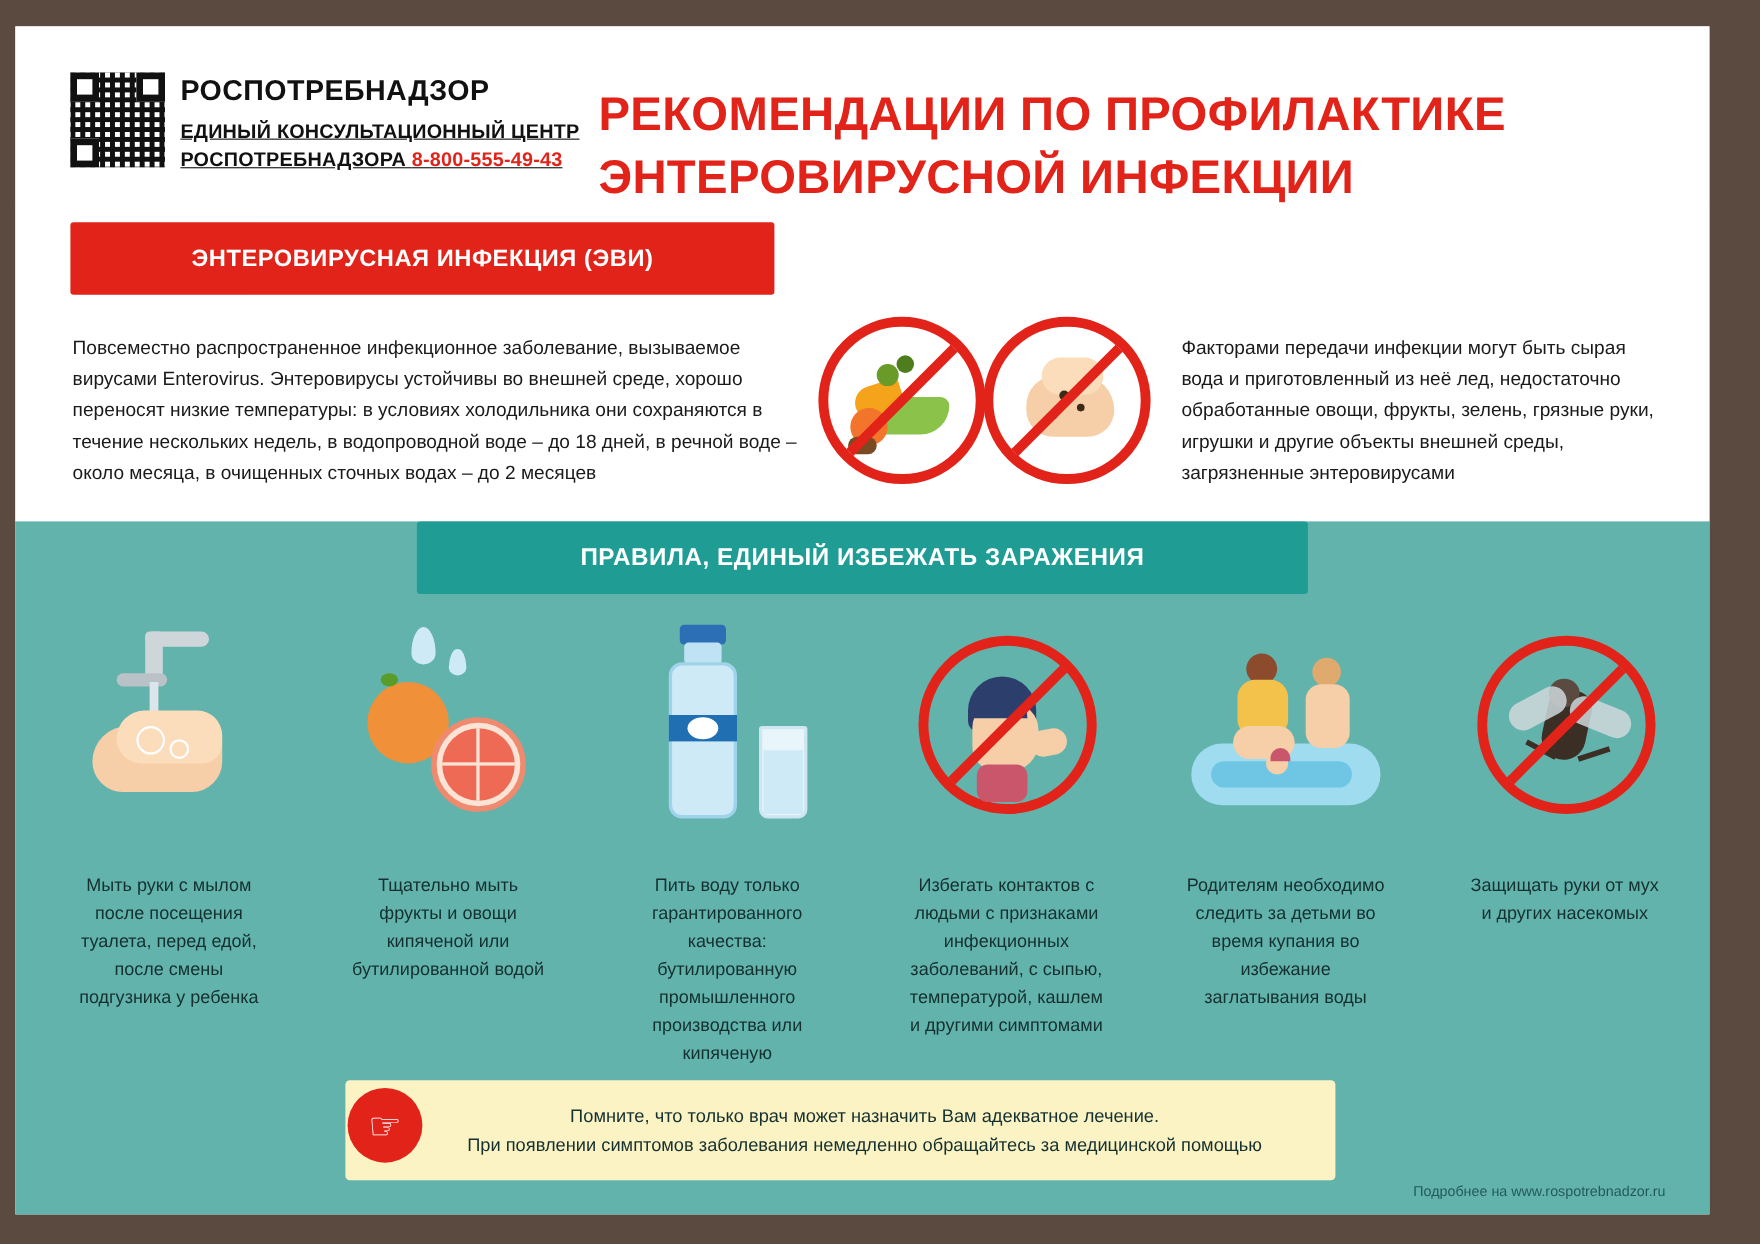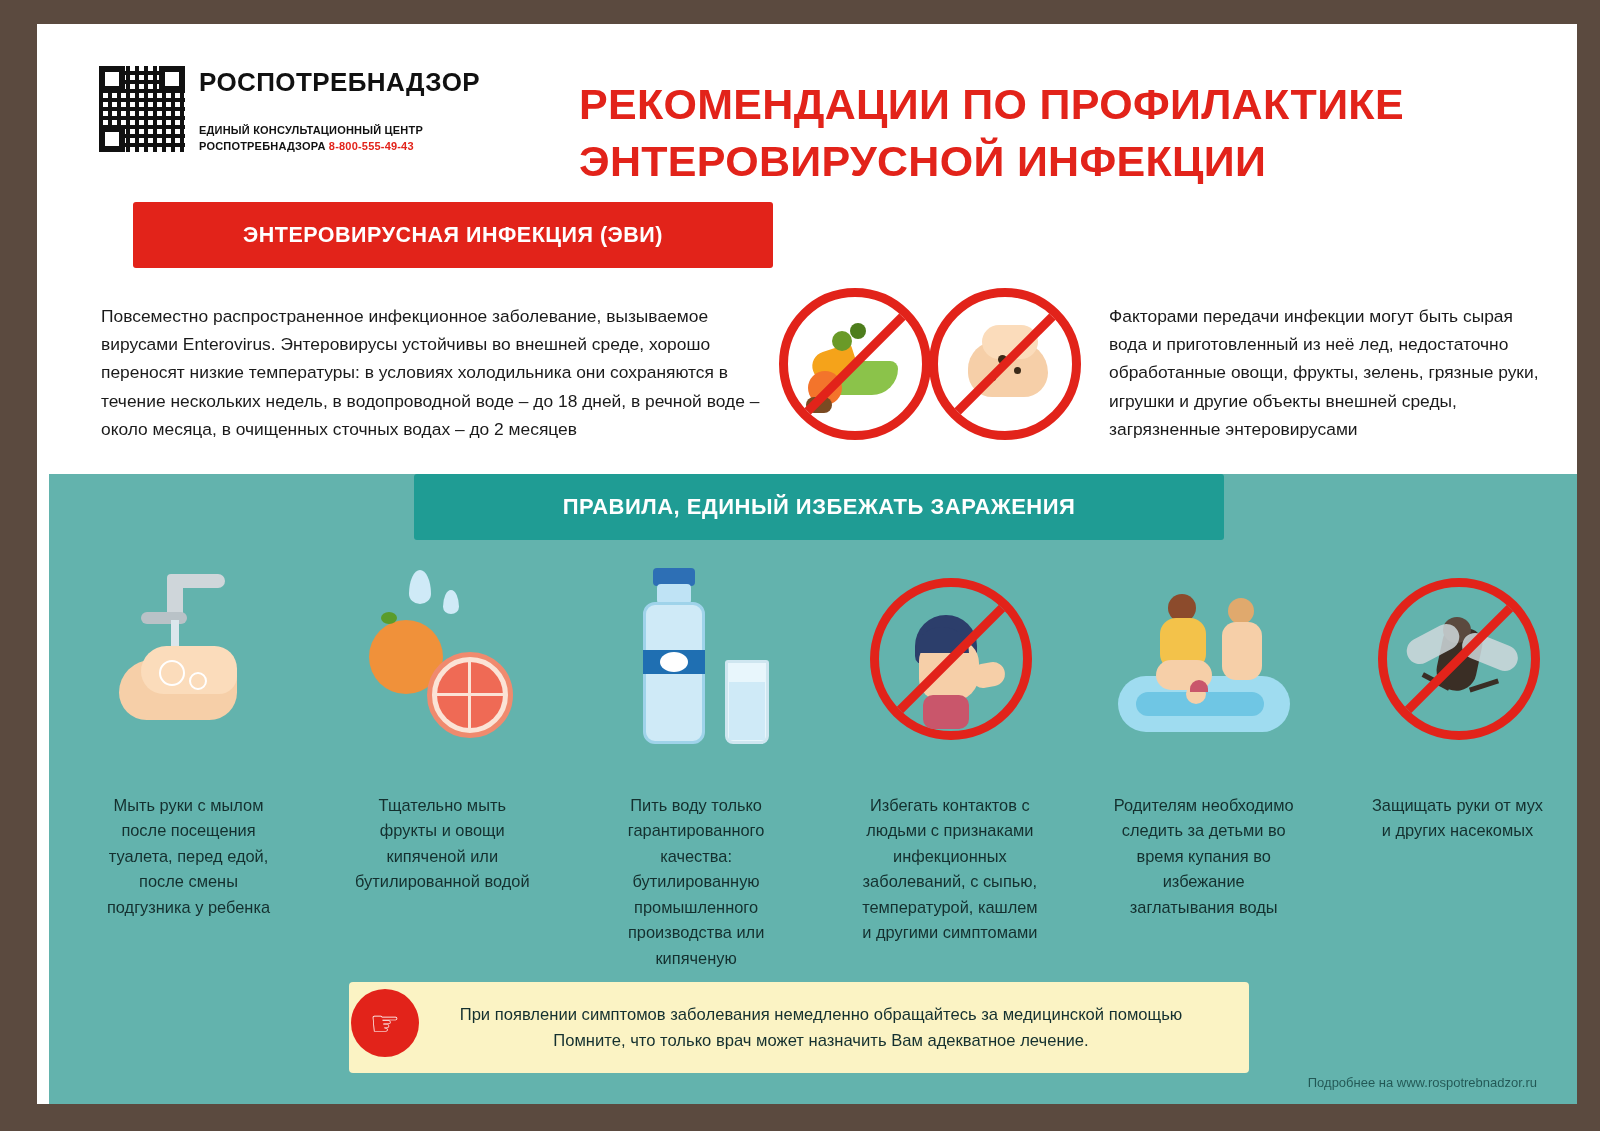--- a/index.html
+++ b/index.html
@@ -8,27 +8,26 @@
     background: #5b4a3f;
   }
   body {
     width: 1600px;
     height: 1131px;
     font-family: "Liberation Sans", sans-serif;
     overflow: hidden;
   }
   .poster {
     position: absolute;
-    left: 37px;
+    left: 14px;
     top: 24px;
     width: 1540px;
     height: 1080px;
     background: #ffffff;
     box-sizing: border-box;
-    padding-left: 12px;
   }
 
   
   .header {
     position: relative;
     height: 160px;
     background: #ffffff;
   }
   .brand {
     position: absolute;
@@ -72,26 +71,27 @@
     padding-top: 2px;
   }
   .brand-title {
     font-size: 26px;
     font-weight: bold;
     letter-spacing: .4px;
     color: #111;
     line-height: 1.1;
   }
   .brand-sub {
-    margin-top: 26px;
-    font-size: 11px;
+    margin-top: 9px;
+    font-size: 18px;
     font-weight: bold;
     color: #111;
     line-height: 1.45;
     letter-spacing: .2px;
+    text-decoration: underline;
   }
   .brand-phone {
     color: #e2231a;
     font-weight: bold;
   }
   .main-title {
     position: absolute;
     left: 530px;
     top: 52px;
     width: 930px;
@@ -119,21 +119,20 @@
     text-align: center;
     border-radius: 3px;
   }
   .band-left {
     position: absolute;
     left: 50px;
     top: 18px;
     width: 640px;
     height: 66px;
     background: #e2231a;
-    margin-left: 34px;
   }
   .band-right {
     position: absolute;
     left: 718px;
     top: 18px;
     width: 772px;
     height: 66px;
     background: #5b4a3f;
     color: #f3a22a;
   }
@@ -409,21 +408,21 @@
             <div class="rect" style="left:82px; top:96px; width:30px; height:5px; background:#3a2e25; transform:rotate(-18deg);"></div>
             <div class="slash"></div>
           </div>
         </div>
         <div class="tile-text">Защищать руки от мух и других насекомых</div>
       </div>
 
     </div>
 
     <div class="note">
+      <div>Помните, что только врач может назначить Вам адекватное лечение.</div>
       <div>При появлении симптомов заболевания немедленно обращайтесь за медицинской помощью</div>
-      <div>Помните, что только врач может назначить Вам адекватное лечение.</div>
     </div>
     <div class="note-badge">☞</div>
 
     <div class="footer-link">Подробнее на www.rospotrebnadzor.ru</div>
   </div>
 
 </div>
 
 </body></html>

